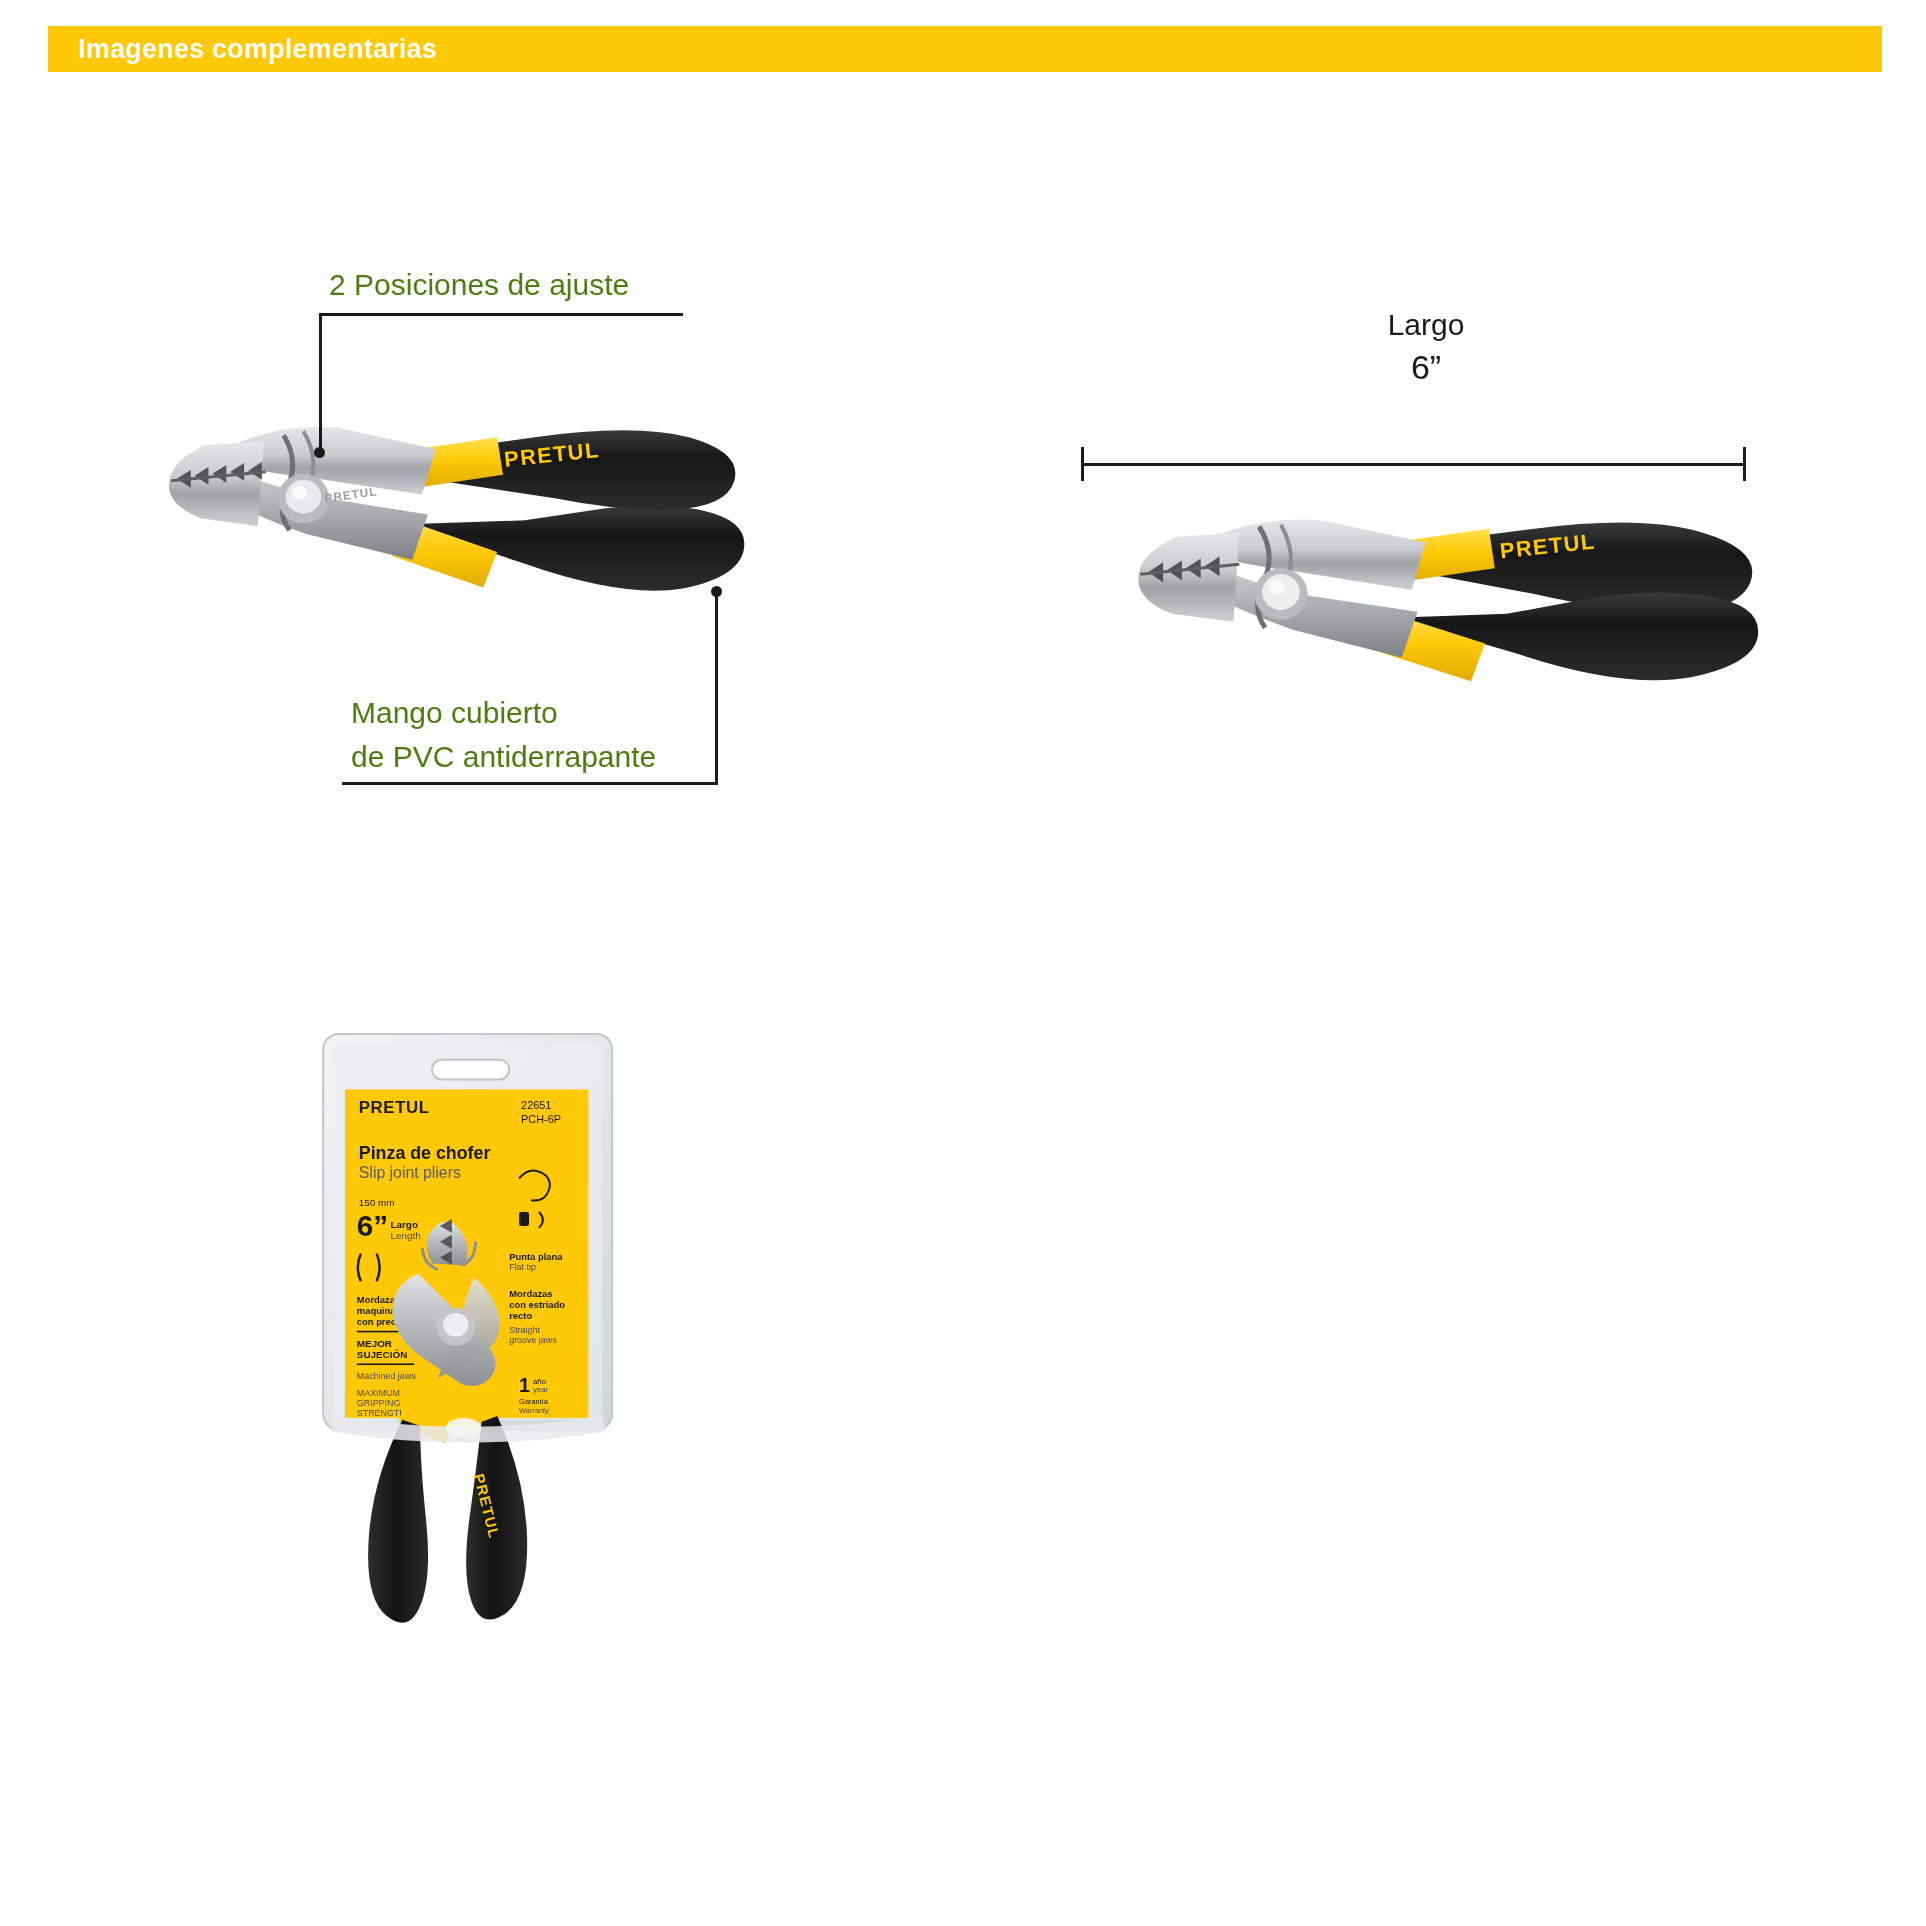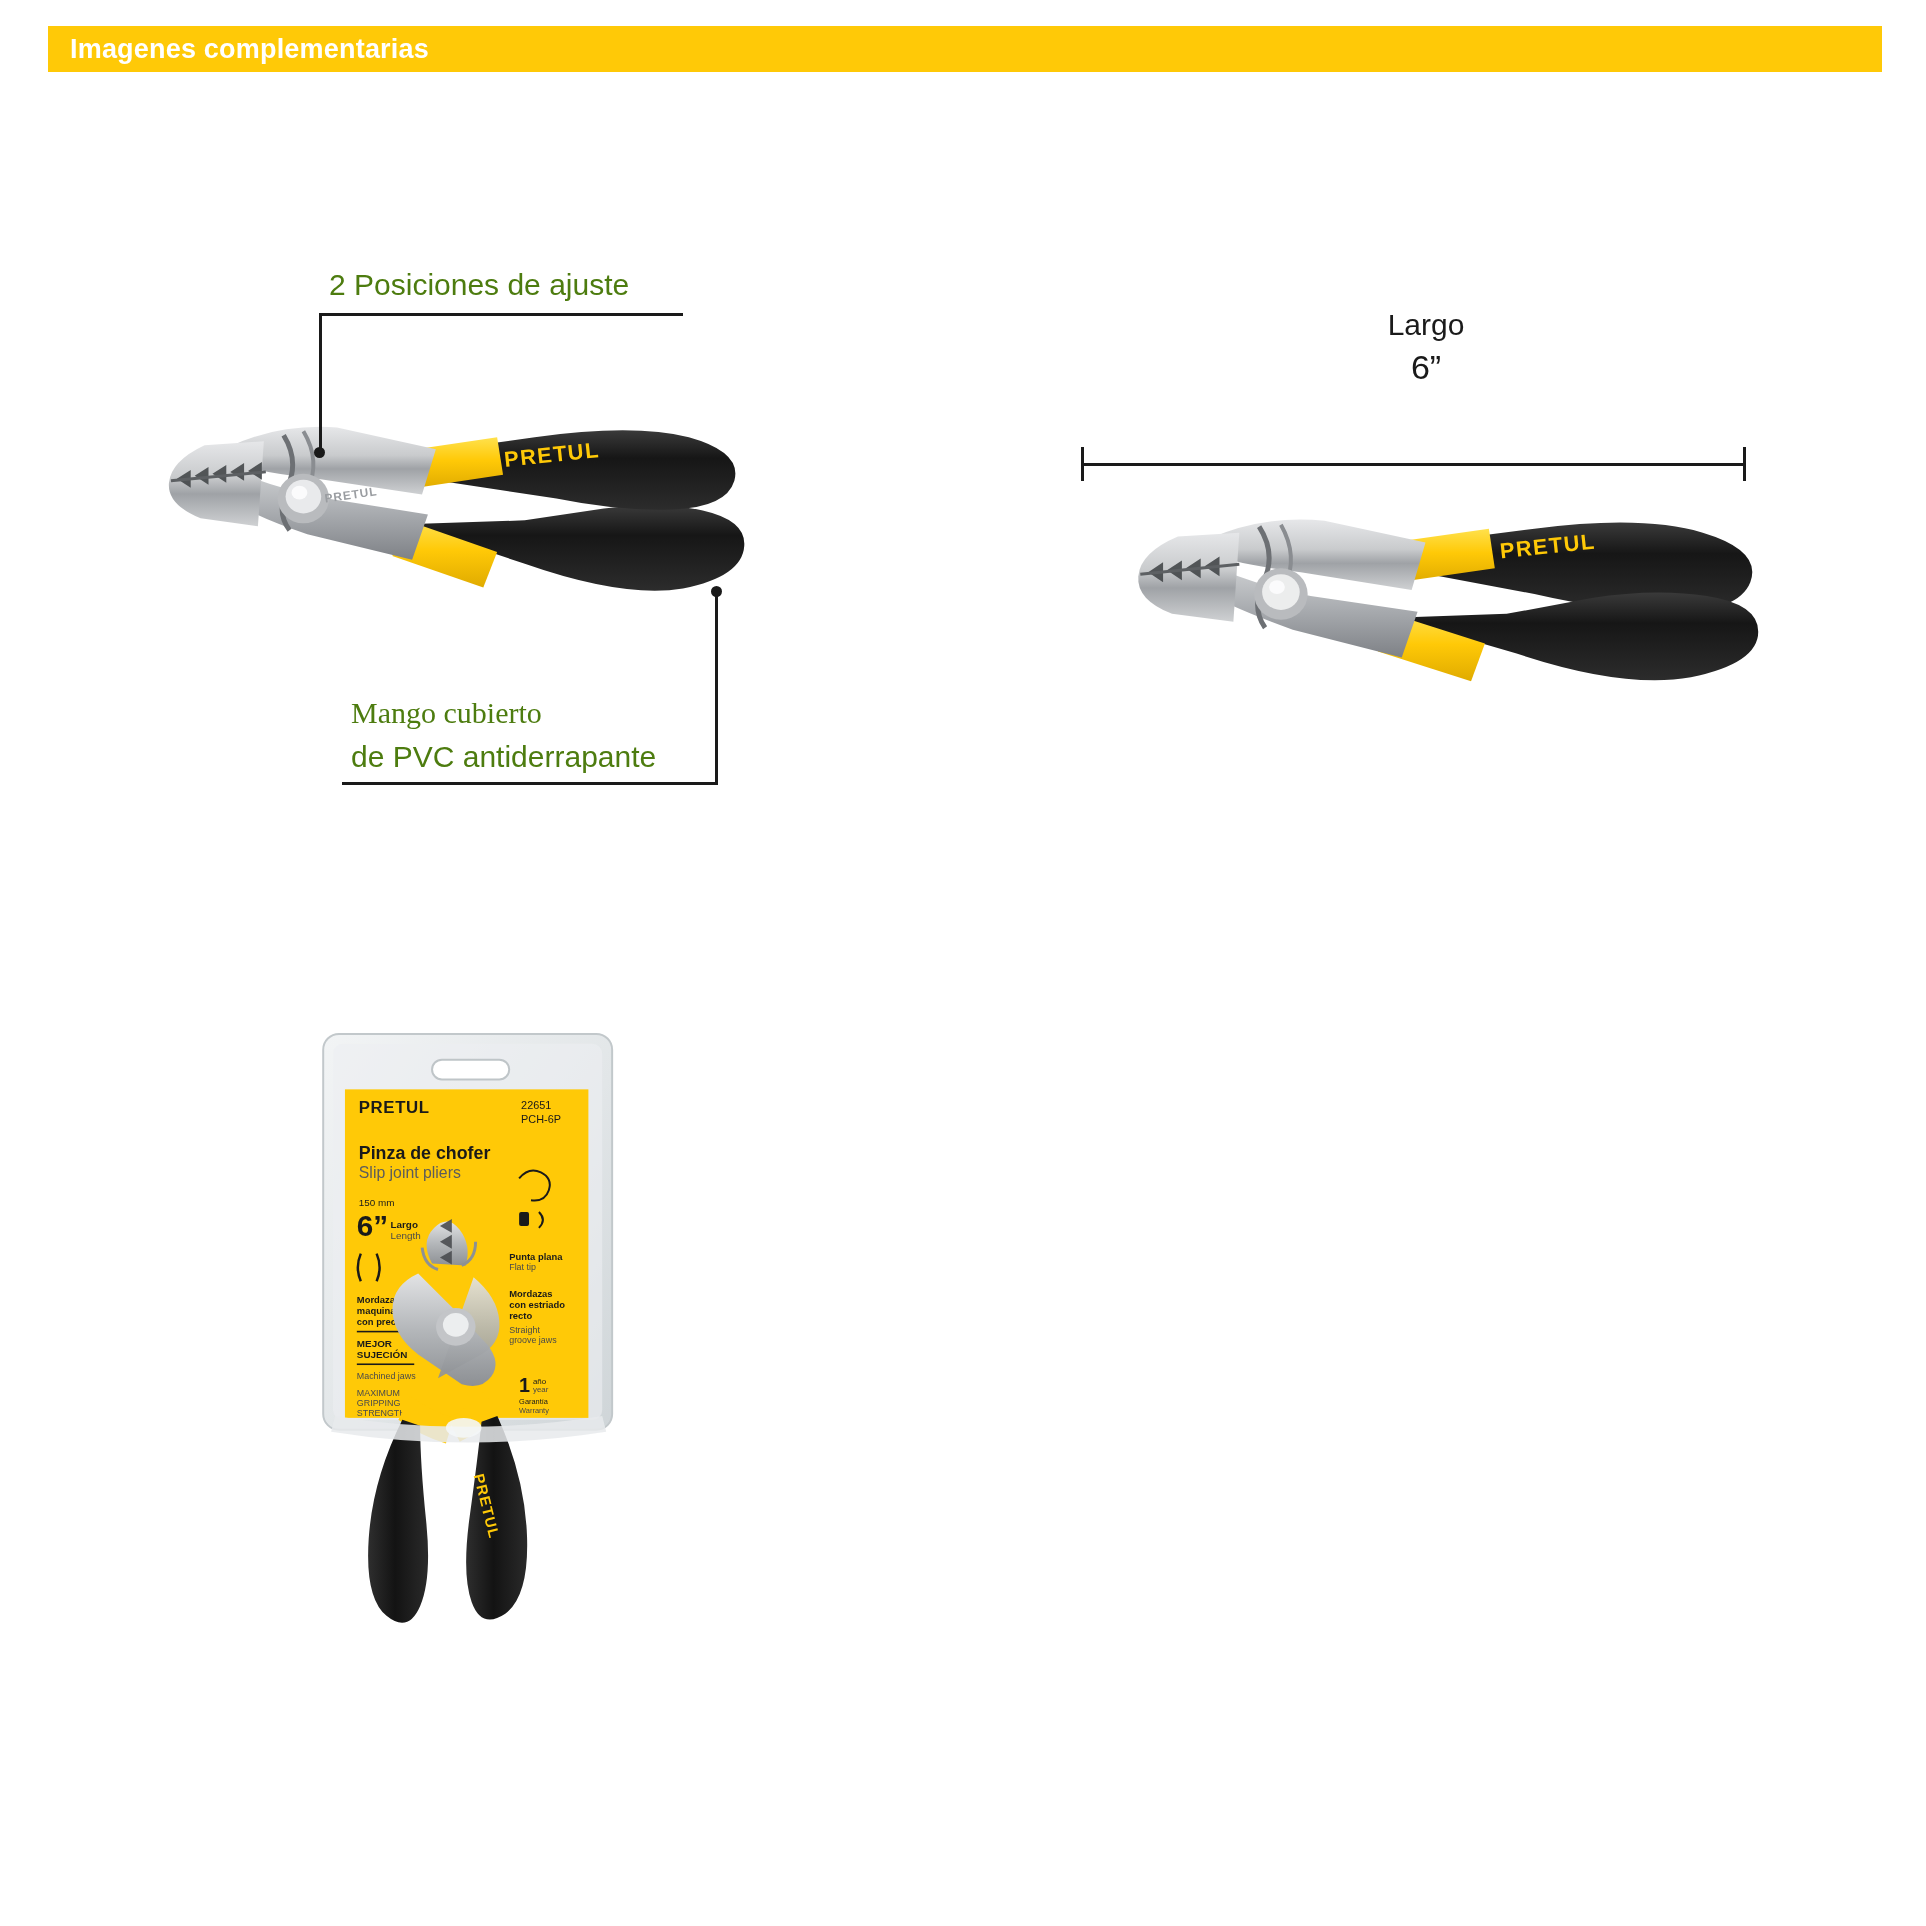--- a/index.html
+++ b/index.html
@@ -23,21 +23,21 @@
     width: 1834px;
     height: 46px;
     background: #FFC907;
     display: flex;
     align-items: center;
   }
   .header-bar .title {
     font-size: 27px;
     font-weight: bold;
     color: #ffffff;
-    margin-left: 22px;
+    margin-left: 30px;
     letter-spacing: 0.2px;
     white-space: nowrap;
   }
 
   
   .callout-text {
     position: absolute;
     font-size: 30px;
     color: #4d7c0f;
     white-space: nowrap;
@@ -150,21 +150,21 @@
 
     <text x="218" y="128" transform="rotate(-8 218 128)" font-family="Liberation Sans, sans-serif" font-size="12" font-weight="bold" fill="#9a9da1" letter-spacing="1">PRETUL</text>
   </svg>
 </div>
 
 <div class="callout-text" style="left:329px; top:265px;">2 Posiciones de ajuste</div>
 <div class="leader h" style="left:319px; top:313px; width:364px;"></div>
 <div class="leader v" style="left:319px; top:313px; height:141px;"></div>
 <div class="dot" style="left:314px; top:447px;"></div>
 
-<div class="callout-text" style="left:351px; top:693px;font-family:Liberation Serif, serif;">Mango cubierto</div>
+<div class="callout-text" style="left:351px; top:693px;">Mango cubierto</div>
 <div class="callout-text" style="left:351px; top:737px;">de PVC antiderrapante</div>
 <div class="leader h" style="left:342px; top:782px; width:376px;"></div>
 <div class="leader v" style="left:715px; top:592px; height:192px;"></div>
 <div class="dot" style="left:711px; top:586px;"></div>
 
 <div class="dim-label" style="left:1218px; top:305px; width:416px;">
   <div>Largo</div>
   <div class="big">6”</div>
 </div>
 <div class="dim-line" style="left:1081px; top:463px; width:665px;"></div>

